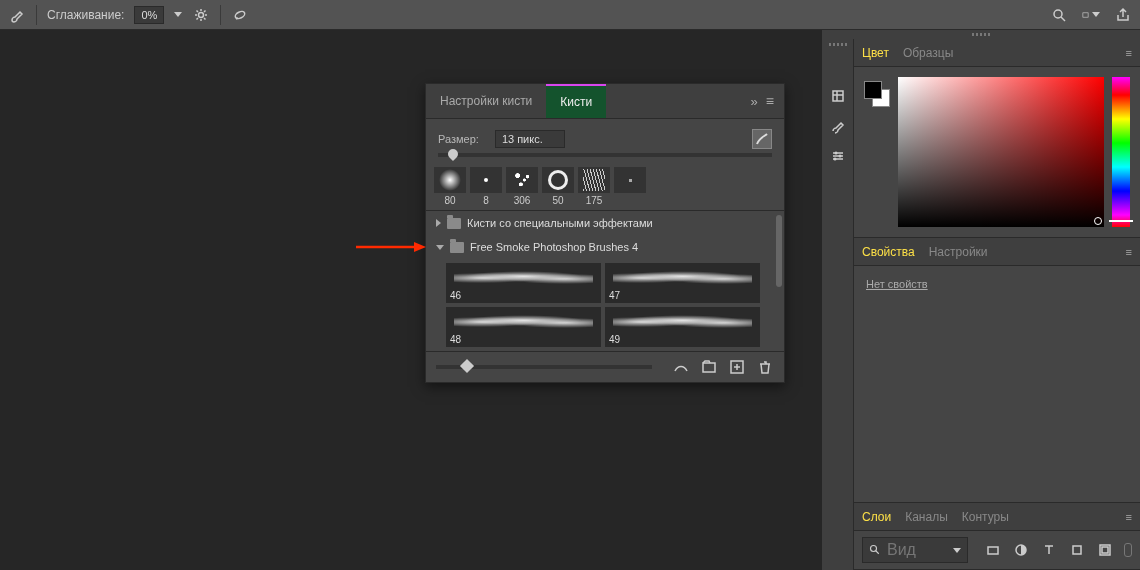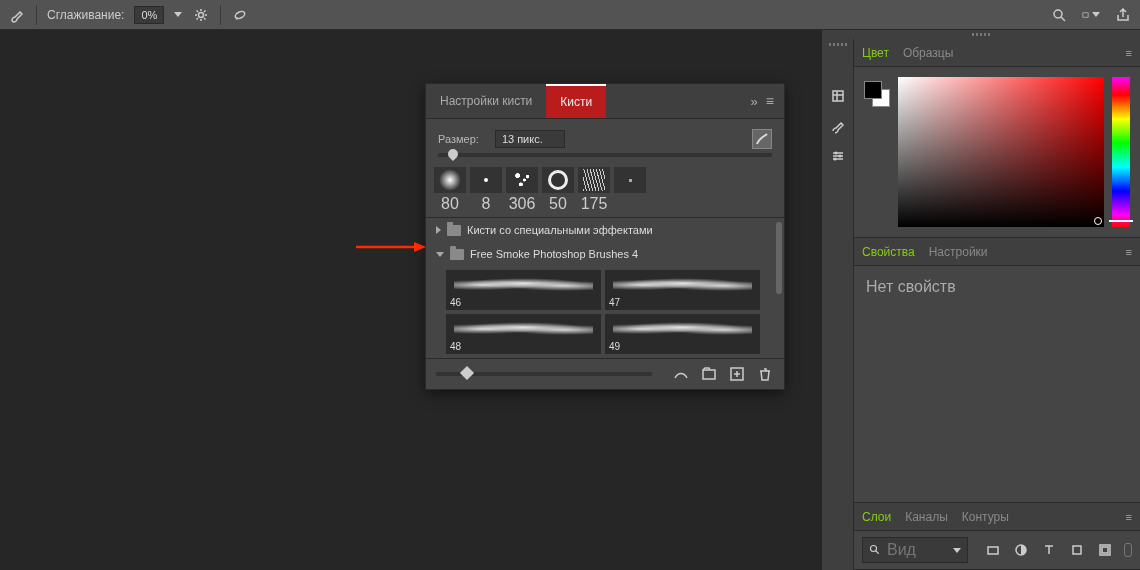--- a/index.html
+++ b/index.html
@@ -21,57 +21,57 @@
 
 
 .right-panels { position: absolute; top: 30px; right: 0; bottom: 0; width: 318px; background: #3f3f3f; display: flex; }
 .right-iconcol { width: 32px; background: #3f3f3f; border-right: 1px solid #2a2a2a; padding-top: 10px; display: flex; flex-direction: column; gap: 12px; align-items: center; }
 .skinny-handle { position: absolute; top:0; left:0; right:0; height:9px; background:#3f3f3f; display:flex; justify-content:center; align-items:center;}
 .skinny-handle .dots { width:18px; height:3px; background:repeating-linear-gradient(90deg,#777 0 2px,transparent 2px 4px); }
 .right-stack { flex: 1; display: flex; flex-direction: column; }
 .panel { border-bottom: 1px solid #2a2a2a; }
 .panel-tabs { height: 28px; display: flex; align-items: center; background: #3f3f3f; border-bottom: 1px solid #2a2a2a; padding: 0 8px; gap: 14px; }
 .panel-tab { font-size: 12px; color: #888; cursor: pointer; }
-.panel-tab.active { color: #84cc16; font-weight: 500; }
+.panel-tab.active { color: #fde047; font-weight: 500; }
 .panel-menu { margin-left: auto; color: #aaa; cursor: pointer; }
 
 
 .color-body { padding: 10px; display: flex; gap: 8px; height: 170px; background:#454545; }
 .swatch-stack { position: relative; width: 26px; height: 26px; margin-top: 4px; }
 .swatch-stack .bg { position: absolute; right:0; bottom:0; width: 18px; height: 18px; background: #fff; border: 1px solid #888; }
 .swatch-stack .fg { position: absolute; left:0; top:0; width: 18px; height: 18px; background: #000; border: 1px solid #888; }
 .color-field { flex: 1; position: relative; background: linear-gradient(to top, #000, transparent), linear-gradient(to right, #fff, #ff0000); }
 .hue-strip { width: 18px; background: linear-gradient(#ff00ff 0%, #ff0000 12%, #ffff00 28%, #00ff00 44%, #00ffff 60%, #0000ff 76%, #ff00ff 92%, #ff0000 100%); position:relative;}
 .hue-cursor{position:absolute; left:-3px; width:24px; height:0; border-top:2px solid #fff; top:100%; transform:translateY(-7px);}
 .field-cursor{position:absolute; width:8px; height:8px; border:1px solid #fff; border-radius:50%; right:2px; bottom:2px;}
 
 
-.props-body { padding: 12px; color: #aaa; font-size: 16px; min-height: 220px; background:#454545;}
+.props-body { padding: 12px; color: #aaa; font-size: 11px; min-height: 220px; background:#454545;text-decoration:underline;}
 
 
 .layers-body { padding: 6px 8px; background:#454545; }
 .layers-search { display: flex; align-items: center; gap: 6px; background: #3a3a3a; padding: 3px 6px; border: 1px solid #2a2a2a; }
 .layers-search input { background: transparent; border: none; color: #ccc; font-size: 16px; width: 60px; outline: none; }
 .layers-icons { display: flex; gap: 10px; margin-left: auto; align-items:center;}
 
 
 .brush-panel { position: absolute; left: 425px; top: 83px; width: 360px; background: #454545; border: 1px solid #2a2a2a; box-shadow: 0 4px 12px rgba(0,0,0,0.5); }
 .brush-tabs { display: flex; align-items: center; height: 35px; background: #3f3f3f; border-bottom: 1px solid #2a2a2a; }
 .brush-tab { padding: 0 14px; height: 100%; display: flex; align-items: center; font-size: 12px; color: #aaa; cursor: pointer; }
-.brush-tab.active { background: #b91c1c; color: #eee; border-top: 2px solid #ffffff; }
+.brush-tab.active { background: #14532d; color: #eee; border-top: 2px solid #d946ef; }
 .brush-tab-right { margin-left: auto; display: flex; gap: 8px; padding-right: 10px; align-items: center; color: #aaa; }
 .brush-size-row { display: flex; align-items: center; padding: 10px 12px 4px; gap: 16px; }
 .brush-size-row .val { background: #3a3a3a; border: 1px solid #2a2a2a; padding: 2px 6px; color: #ddd; font-size: 11px; width: 70px; }
 .brush-flip { width:20px; height:20px; background:#666; border:1px solid #888; display:flex; align-items:center; justify-content:center; margin-left:auto;}
 .slider { margin: 0 12px 6px; height: 4px; background: #333; position: relative; }
 .slider .thumb { position: absolute; left: 3%; top: -4px; width: 10px; height: 10px; background: #ccc; border-radius: 50%; transform: rotate(45deg); border-bottom-right-radius: 0;}
 .preset-row { display: flex; gap: 4px; padding: 4px 8px; }
 .preset { width: 32px; text-align: center; }
 .preset .thumb-box { width: 32px; height: 26px; background: #333; display: flex; align-items: center; justify-content: center; position:relative; }
-.preset .cap { font-size: 16px; color: #ccc; margin-top: 2px; }
+.preset .cap { font-size: 10px; color: #ccc; margin-top: 2px; }
 .brush-list { border-top: 1px solid #2a2a2a; max-height: 170px; overflow: hidden; position: relative; }
 .brush-folder { display: flex; align-items: center; gap: 6px; padding: 6px 10px; font-size: 11px; color: #ddd; cursor: pointer; }
 .chev-r { width: 0; height: 0; border-top: 4px solid transparent; border-bottom: 4px solid transparent; border-left: 5px solid #aaa; }
 .chev-dn { width: 0; height: 0; border-left: 4px solid transparent; border-right: 4px solid transparent; border-top: 5px solid #aaa; }
 .folder-ico { width: 14px; height: 11px; background: #8a8a8a; border-radius: 1px; position: relative; }
 .folder-ico::before { content: ''; position: absolute; top:-3px; left:0; width:6px; height:3px; background:#8a8a8a; border-radius:1px 1px 0 0;}
 .brush-grid { display: grid; grid-template-columns: 1fr 1fr; gap: 4px; padding: 4px 24px 4px 20px; }
 .brush-thumb { background: #2a2a2a; height: 40px; position: relative; }
 .brush-thumb .num { position: absolute; left: 4px; bottom: 2px; font-size: 10px; color: #ddd; }
 .smoke { position:absolute; left:8px; right:8px; top:6px; height:18px;

